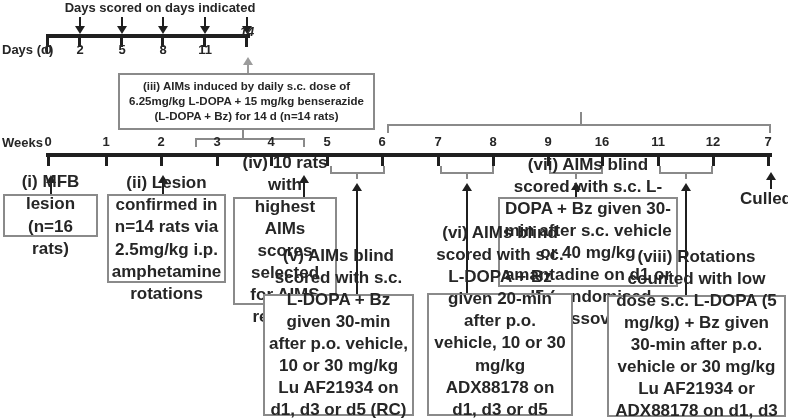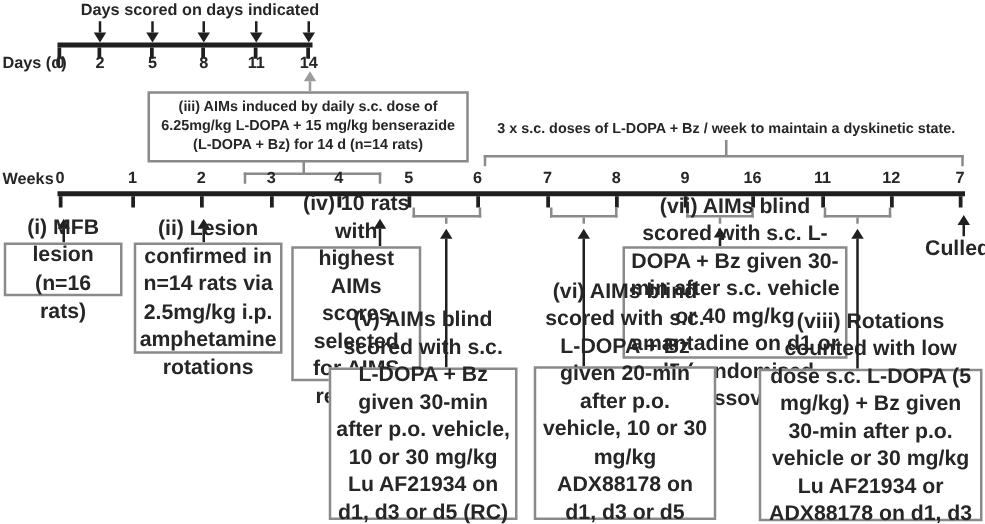--- a/index.html
+++ b/index.html
@@ -65,34 +65,33 @@
   <div class="abs tick" style="left:161px;top:38px;"></div>
   <div class="abs tick" style="left:203px;top:38px;"></div>
   <div class="abs tick" style="left:245px;top:38px;"></div>
 
   <div class="abs lbl" style="left:2px;top:43px;">Days (d)</div>
   <span class="abs lbl cx" style="left:48px;top:43px;">0</span>
   <span class="abs lbl cx" style="left:80px;top:43px;">2</span>
   <span class="abs lbl cx" style="left:122px;top:43px;">5</span>
   <span class="abs lbl cx" style="left:163px;top:43px;">8</span>
   <span class="abs lbl cx" style="left:205px;top:43px;">11</span>
-  <span class="abs lbl cx" style="left:247px;top:43px;">14</span>
+  <span class="abs lbl cx" style="left:247px;top:25px;font-style:italic;">14</span>
 
   <div class="abs arrow gray" style="left:243px;top:57px;height:16px;">
     <div class="head-up"></div>
     <div class="shaft"></div>
     </div>
 
   <div class="abs box" style="left:118px;top:73px;width:257px;height:57px;font-size:11.5px;">
     <span>(iii) AIMs induced by daily s.c. dose of 6.25mg/kg L-DOPA + 15 mg/kg benserazide (L-DOPA + Bz) for 14 d (n=14 rats)</span>
   </div>
   <div class="abs vtick" style="left:242px;top:129px;height:10px;"></div>
   <div class="abs bracket-down" style="left:195px;top:138px;width:110px;height:9px;"></div>
 
-  <div class="abs note cx" style="left:581px;top:97px;">3 x s.c. doses of L-DOPA + Bz / week to maintain a dyskinetic state.</div>
   <div class="abs vtick" style="left:580px;top:112px;height:13px;"></div>
   <div class="abs bracket-down" style="left:387px;top:124px;width:384px;height:9px;"></div>
 
   <div class="abs lbl" style="left:2px;top:136px;">Weeks</div>
   <span class="abs lbl cx" style="left:48px;top:135px;">0</span>
   <span class="abs lbl cx" style="left:106px;top:135px;">1</span>
   <span class="abs lbl cx" style="left:161px;top:135px;">2</span>
   <span class="abs lbl cx" style="left:217px;top:135px;">3</span>
   <span class="abs lbl cx" style="left:271px;top:135px;">4</span>
   <span class="abs lbl cx" style="left:327px;top:135px;">5</span>

